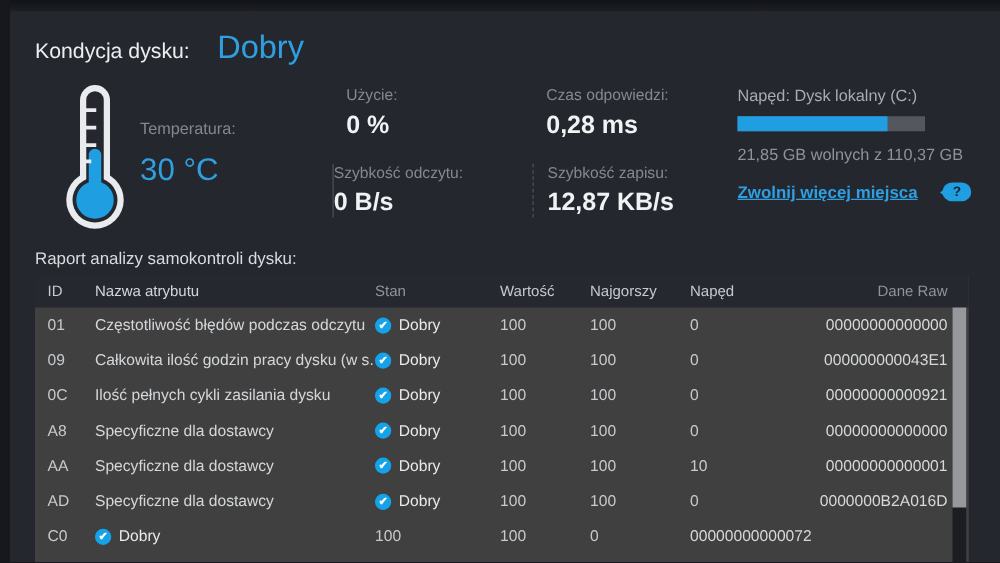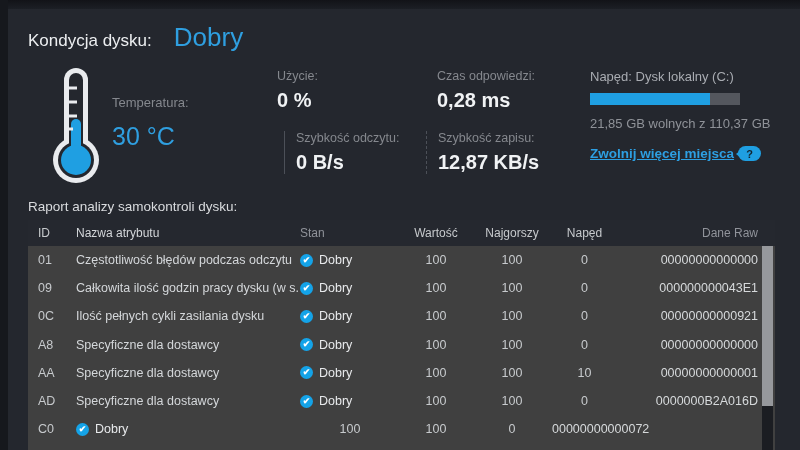--- a/index.html
+++ b/index.html
@@ -19,45 +19,45 @@
   .temp{position:absolute;left:112px;top:95px;}
   .temp-label{font-size:13px;color:#85888e;}
   .temp-value{font-size:25px;color:#2f9fe0;margin-top:12px;}
 
   
   .stat{position:absolute;}
   .stat-label{font-size:12.5px;color:#85888e;white-space:nowrap;}
   .stat-value{font-size:20px;font-weight:600;color:#f0f2f4;margin-top:6px;white-space:nowrap;}
   #stat-usage{left:277px;top:69px;}
   #stat-response{left:437px;top:69px;}
-  #stat-read{left:284px;top:131px;border-left:1px solid #4c5058;padding-left:11px;}
+  #stat-read{left:266px;top:131px;border-left:1px solid #4c5058;}
   #stat-write{left:426px;top:131px;border-left:1px dashed #4c5058;padding-left:11px;}
 
   
   .drive{position:absolute;left:590px;top:69px;}
   .drive-label{font-size:13px;color:#a9acb2;white-space:nowrap;}
   .bar{margin-top:9px;width:150px;height:12px;background:#54575e;}
   .bar-fill{height:100%;background:#1f9fe2;}
   .drive-free{margin-top:11px;font-size:13px;color:#8f9298;white-space:nowrap;}
-  .link-row{margin-top:15px;display:flex;align-items:center;gap:4px;}
+  .link-row{margin-top:15px;display:flex;align-items:center;gap:20px;}
   .link{font-size:13.5px;font-weight:700;color:#2d9fe2;text-decoration:underline;white-space:nowrap;cursor:pointer;}
   .help{position:relative;width:23px;height:15px;background:#1f9fe2;border-radius:8px;
         color:#12242f;font-size:11px;font-weight:700;display:flex;align-items:center;justify-content:center;cursor:pointer;}
   .help::before{content:"";position:absolute;left:-6px;top:4px;border:4px solid transparent;border-right:5px solid #1f9fe2;}
 
   
   .report-title{position:absolute;left:28px;top:199px;font-size:13.5px;color:#d9dbde;}
   .table{position:absolute;left:28px;top:220px;width:747px;height:230px;background:#404040;overflow:hidden;}
   .grid-cols{display:grid;grid-template-columns:48px 224px 100px 72px 80px 65px 1fr;}
   .thead{height:26px;background:#25282f;align-items:center;font-size:12px;color:#90939a;}
   .trow{height:28.2px;align-items:center;font-size:12.5px;cursor:default;}
   .c-id{padding-left:10px;color:#c7cacd;}
   .c-name{color:#d4d7da;white-space:nowrap;overflow:hidden;}
   .c-stan{display:flex;align-items:center;color:#e8eaec;}
-  .c-num{text-align:center;color:#c7cacd;}
+  .c-num{text-align:left;color:#c7cacd;}
   .c-raw{text-align:right;padding-right:17px;color:#d6d9db;}
   .thead .c-raw{color:#90939a;}
   .chk{width:13px;height:13px;border-radius:50%;background:#14a3e8;color:#fff;font-size:9px;
        line-height:13px;text-align:center;font-weight:700;margin-right:6px;flex:none;}
   .sb{position:absolute;top:26px;right:2px;bottom:0;width:11px;background:#1b1d22;}
   .sb-thumb{position:absolute;top:0;left:0;width:11px;height:160px;background:#96989c;}
 </style>
 </head>
 <body>
 

